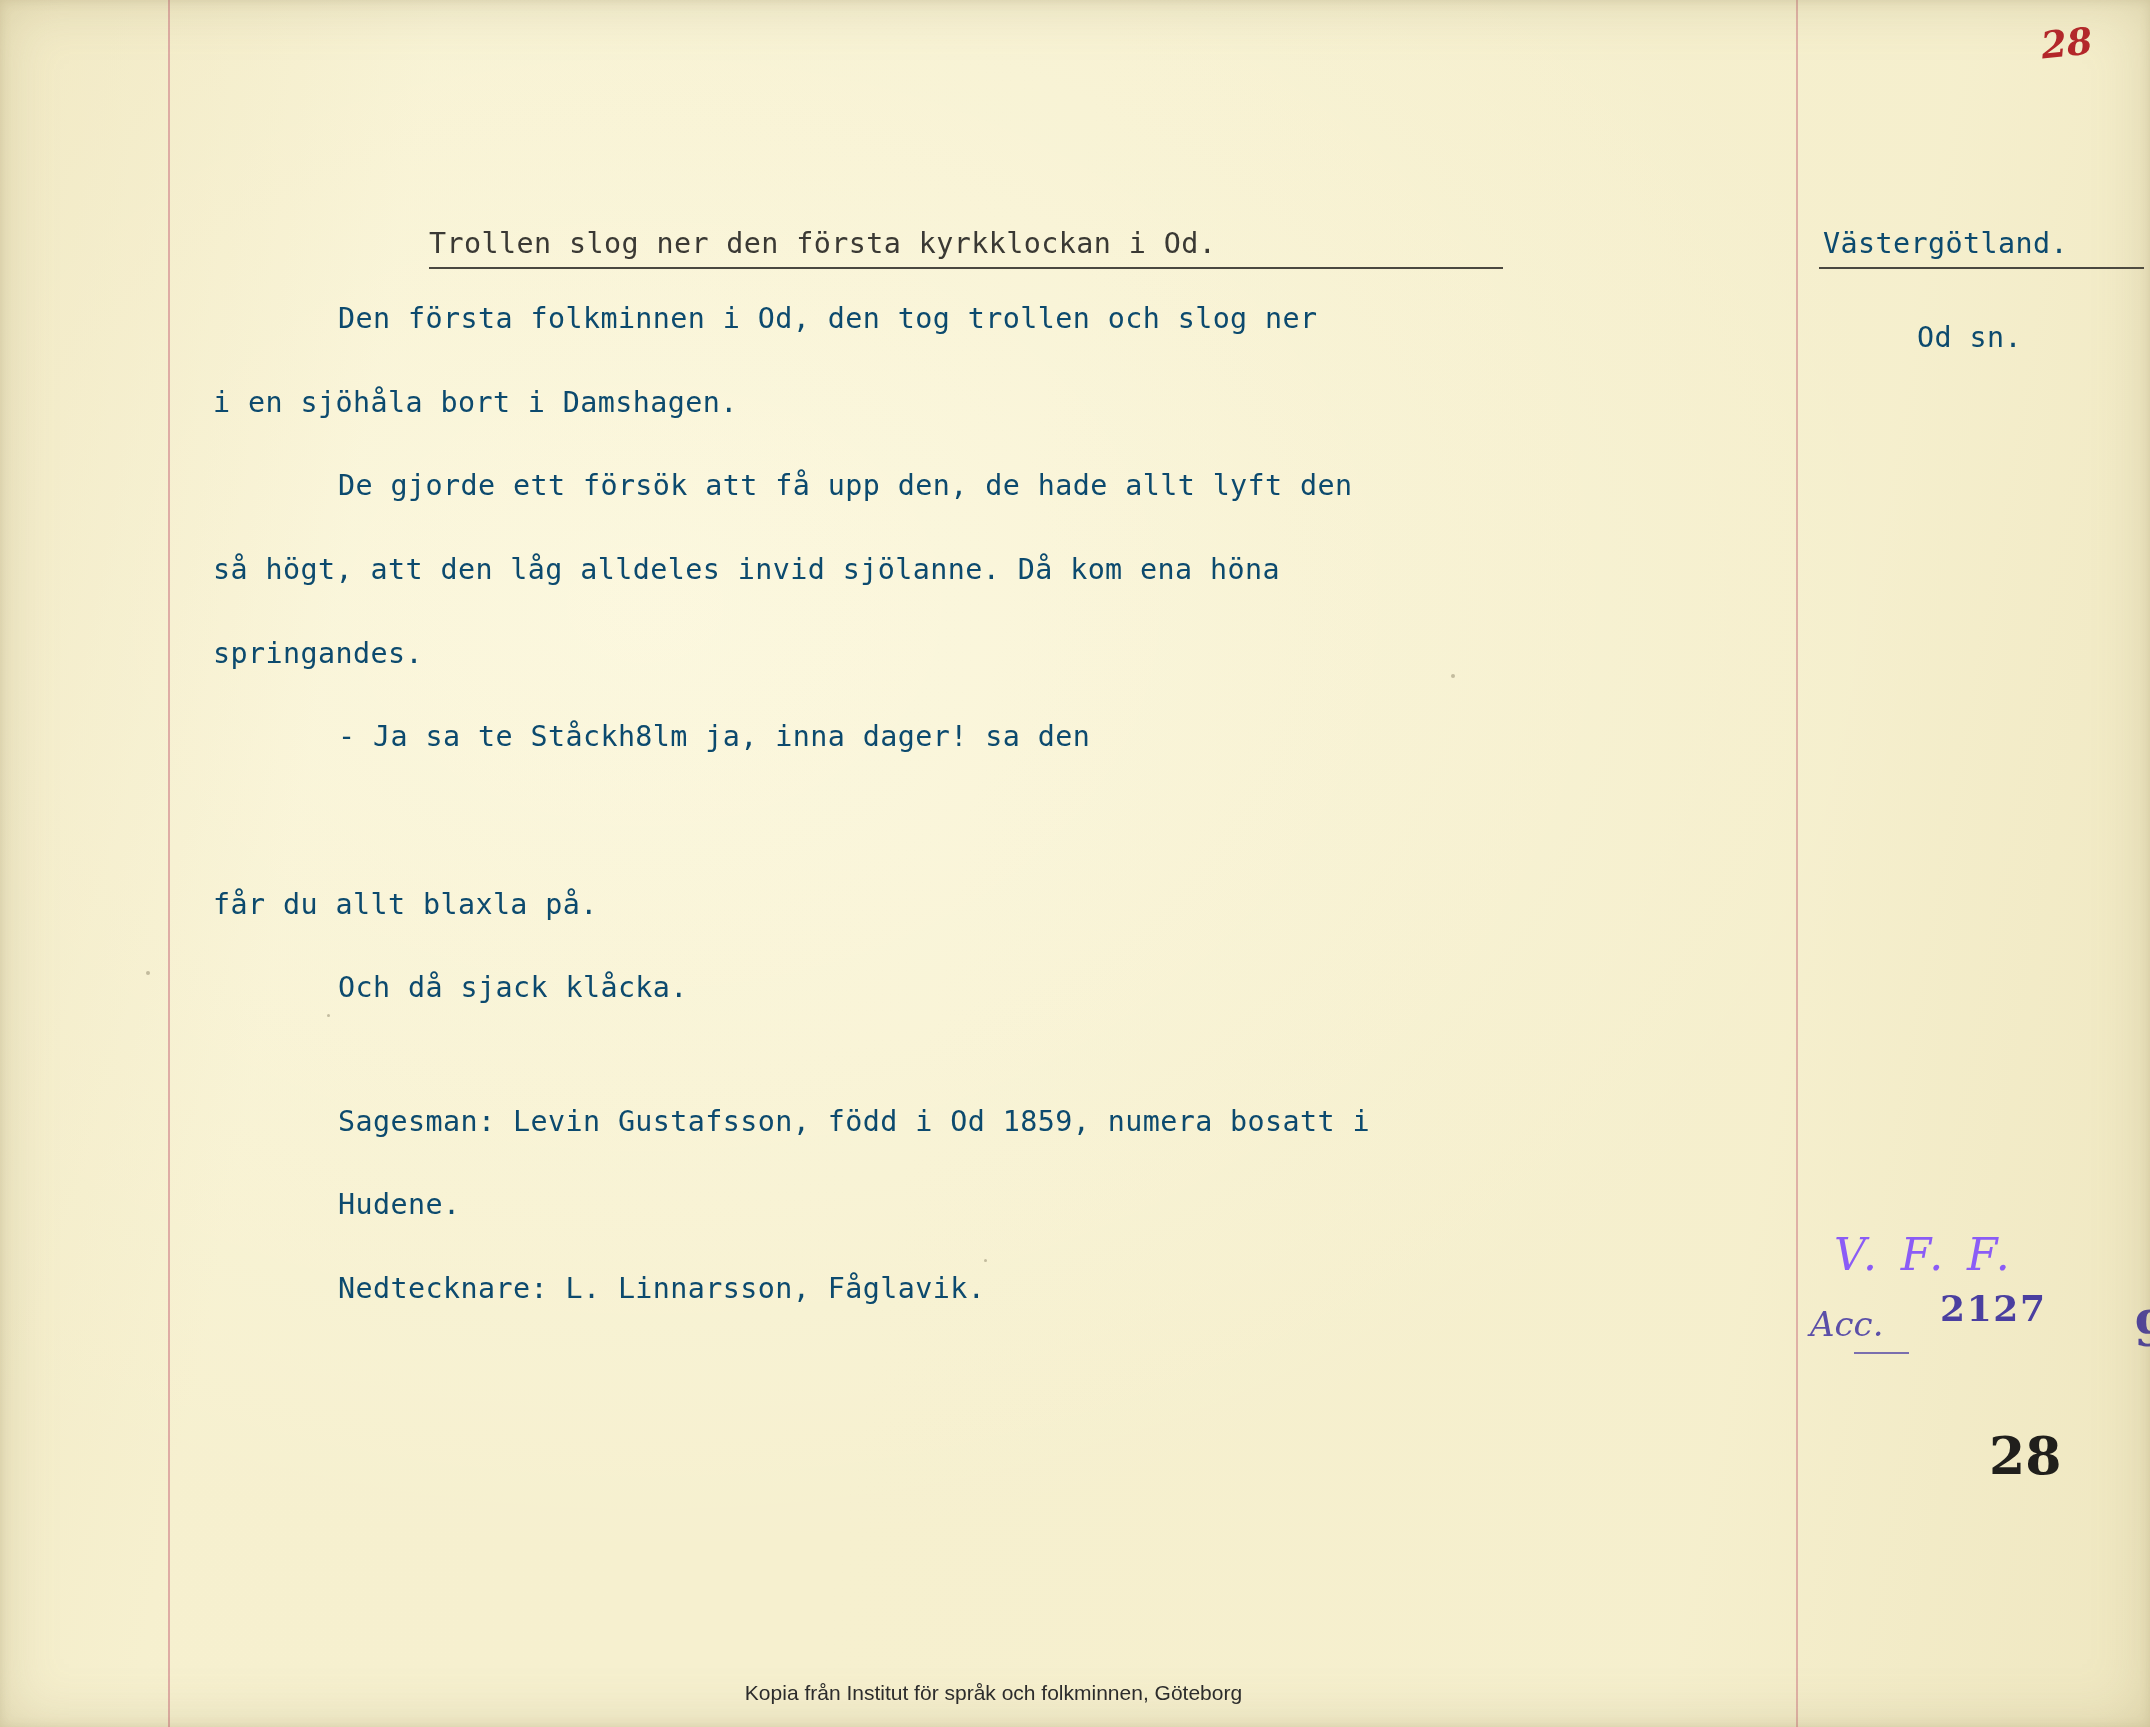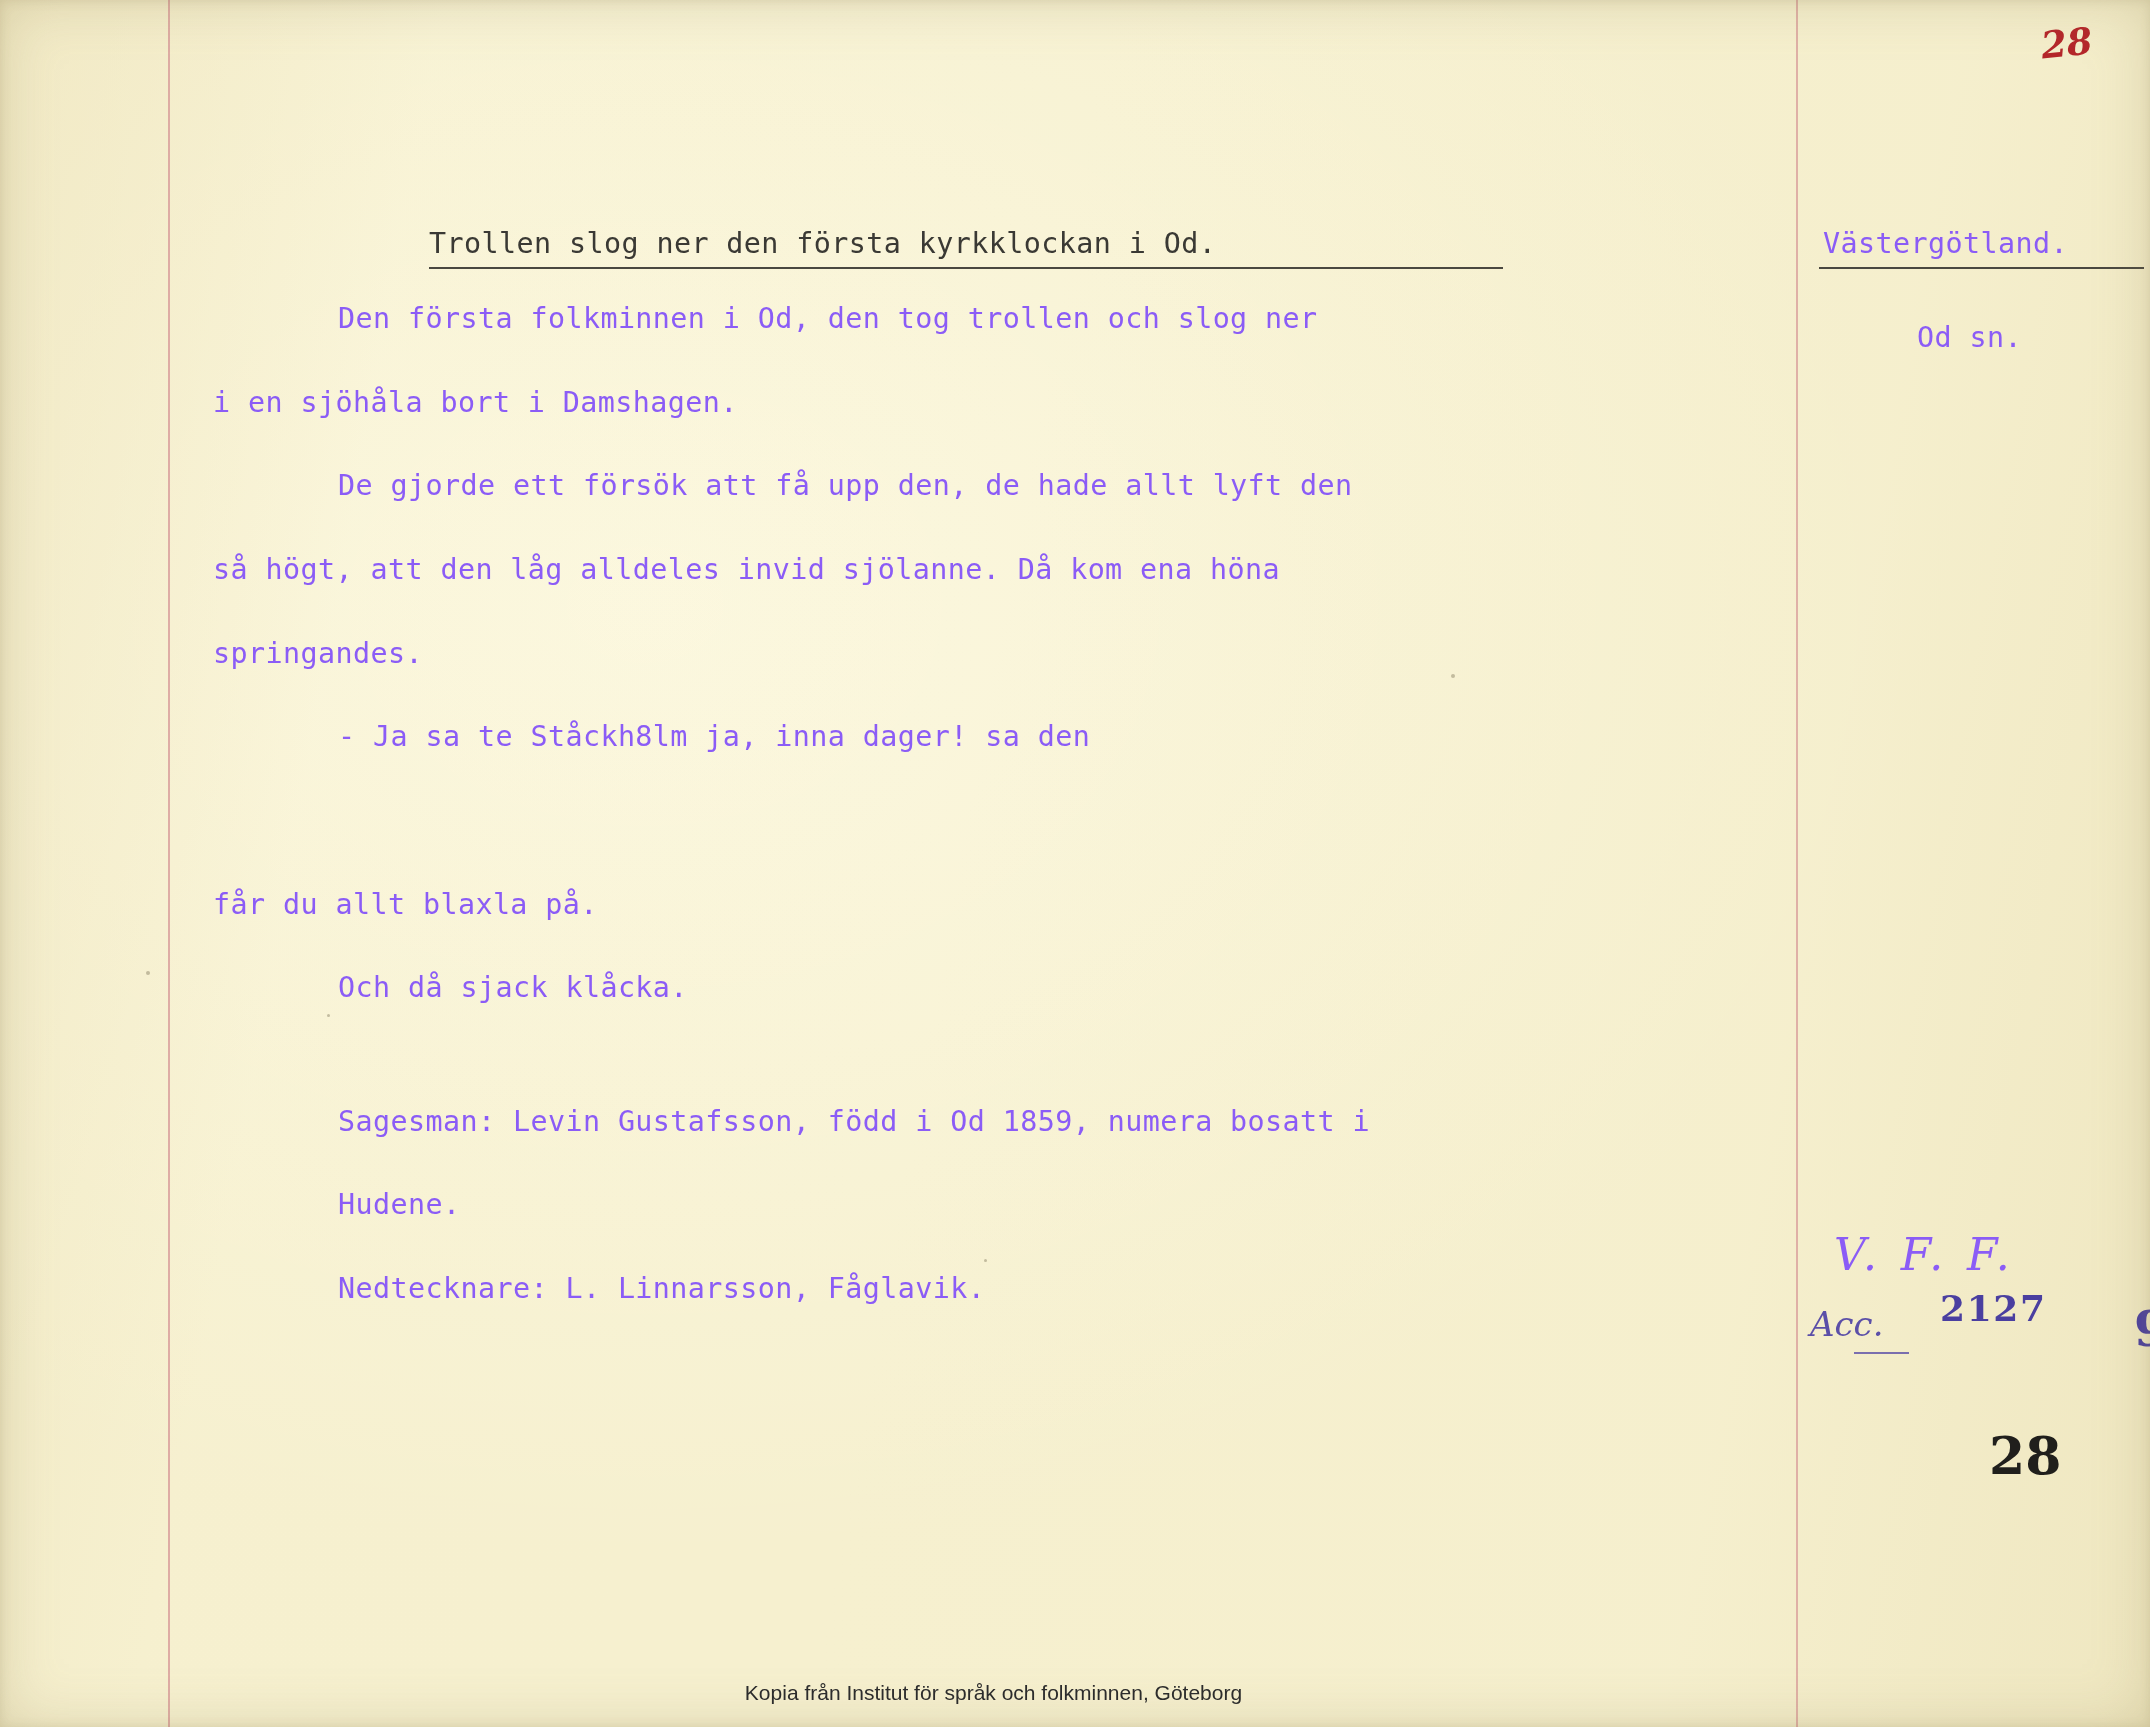--- a/index.html
+++ b/index.html
@@ -50,21 +50,21 @@
   .rule-v-right {
     position: absolute;
     left: 1796px; top: 0;
     width: 1.6px; height: 1728px;
     background: rgba(214,150,150,0.70);
   }
 
   
   .typed {
     position: absolute;
-    color: #8b5cf6;
+    color: #0c4a6e;
     font-family: "DejaVu Sans Mono", monospace;
     white-space: pre;
     letter-spacing: 0.4px;
   }
 
   .title {
     left: 429px;
     top: 227px;
     font-size: 28.4px;
     color: #3a3934;

